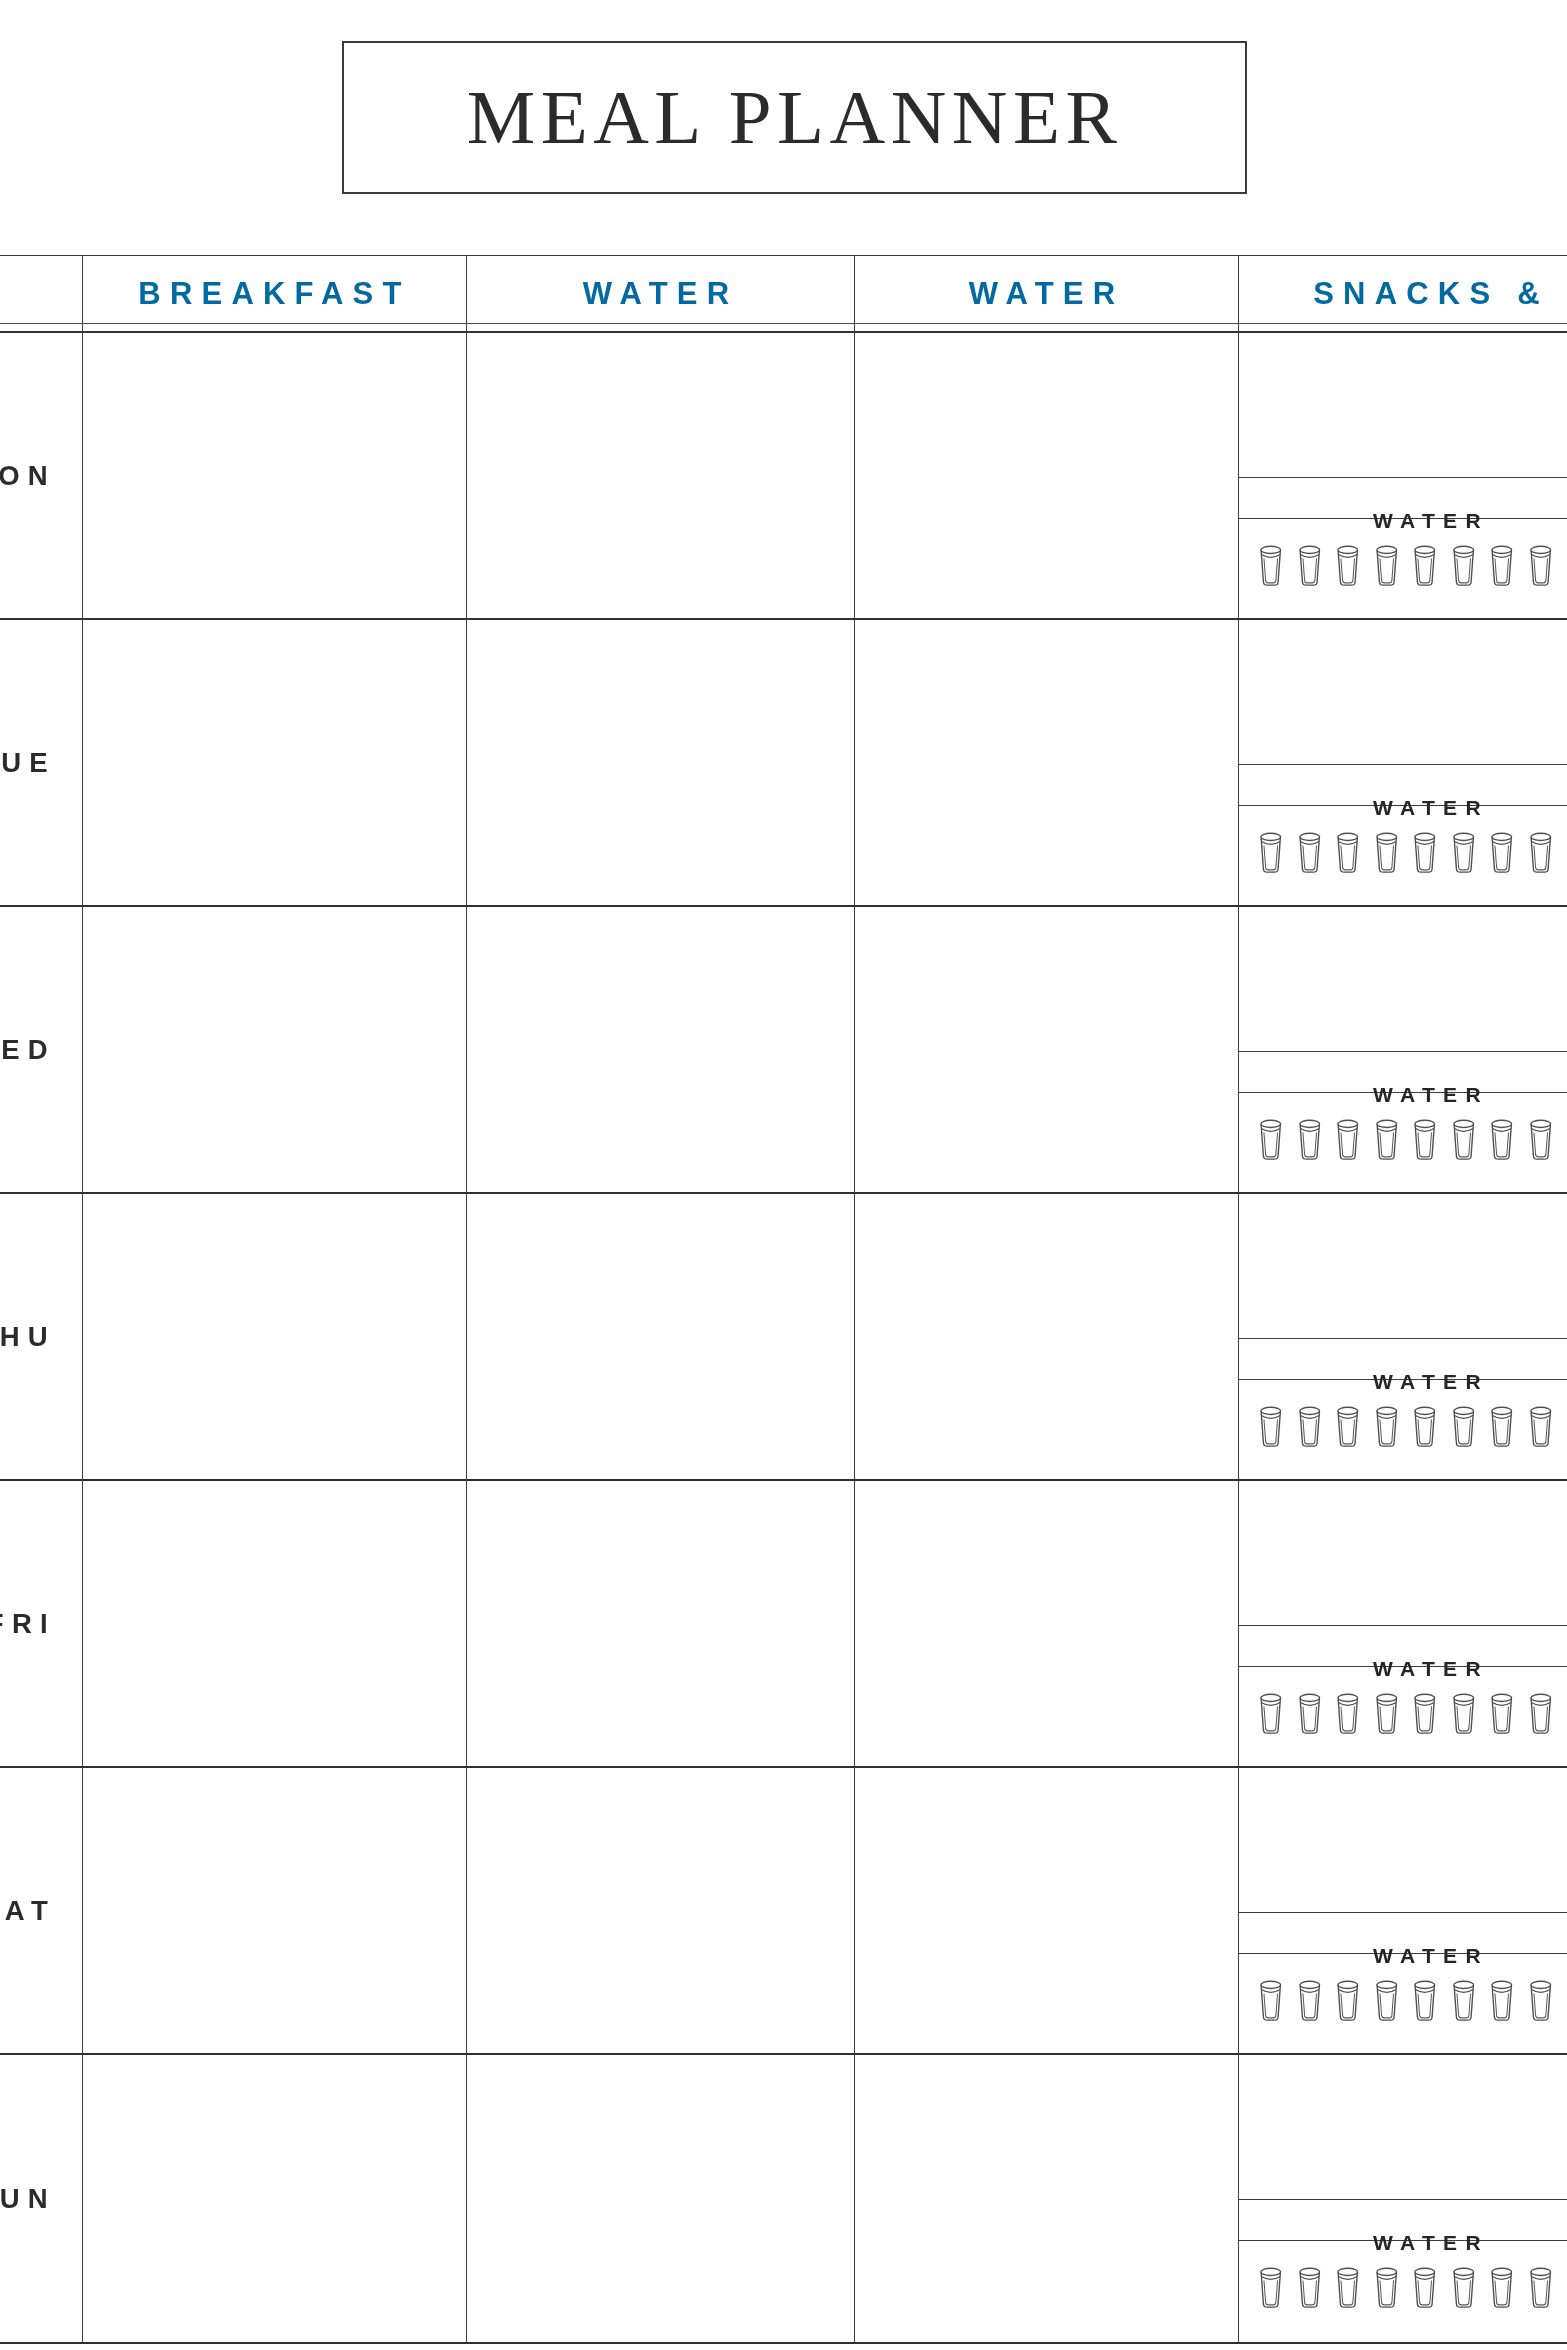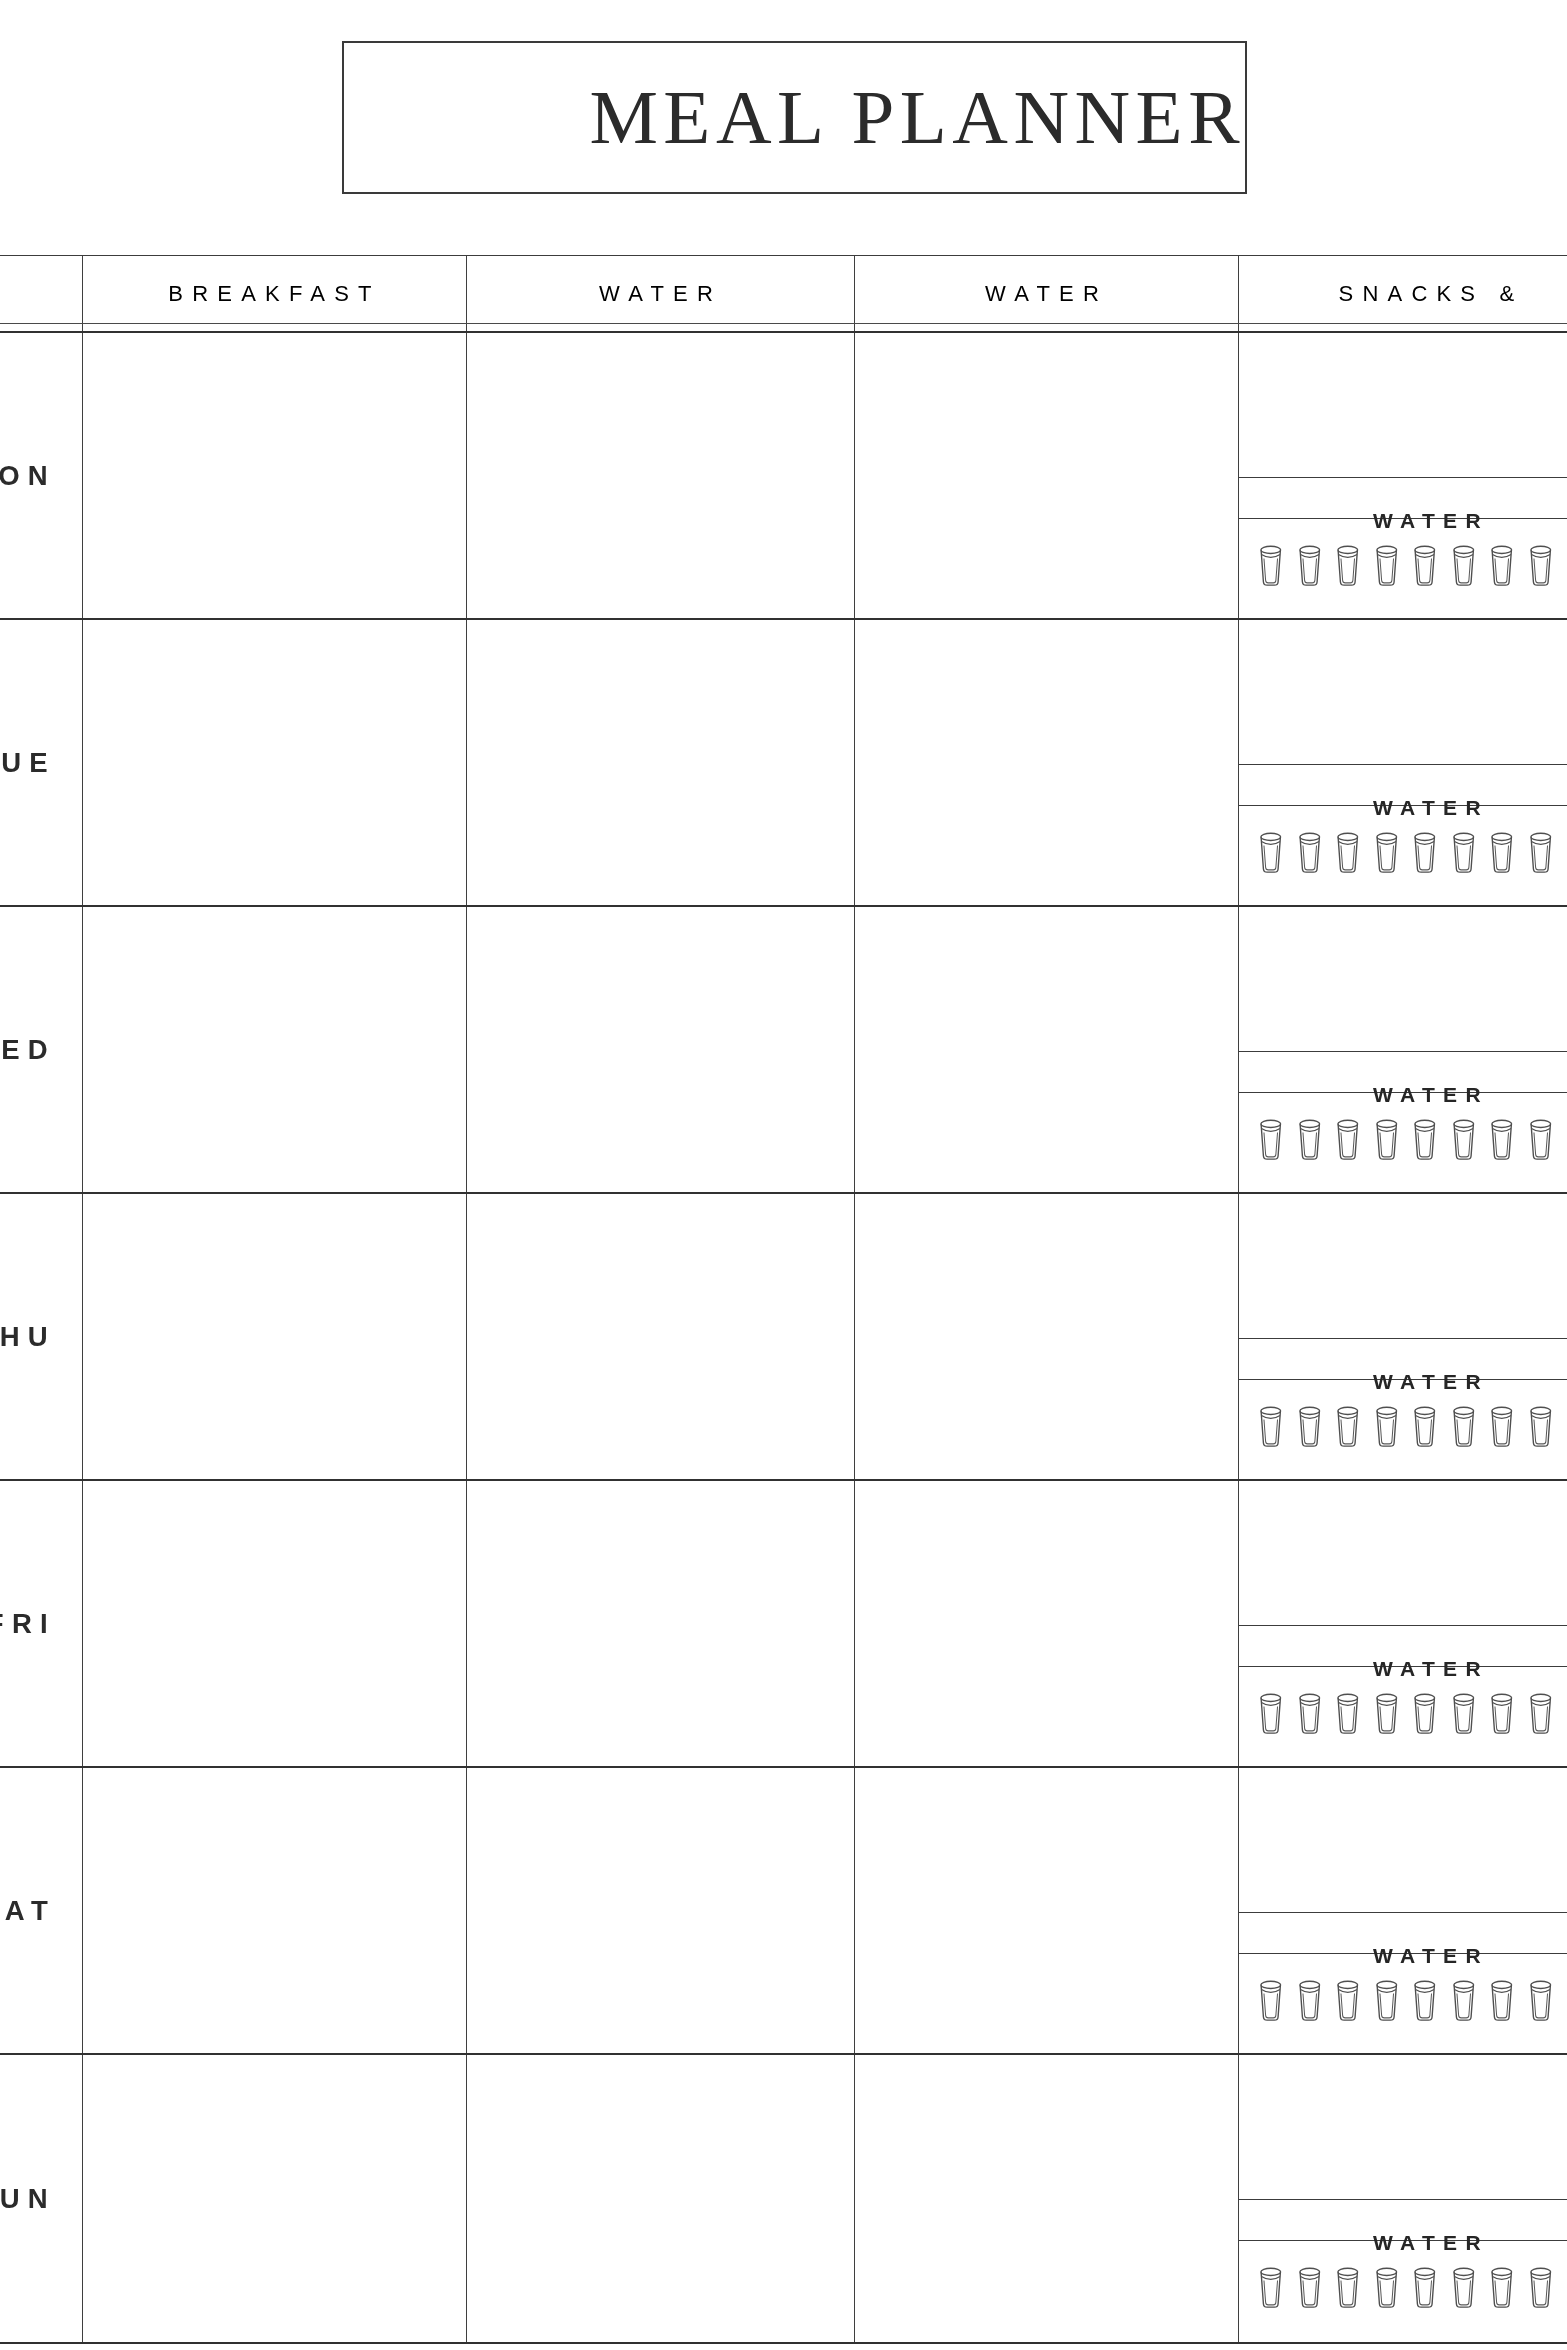--- a/index.html
+++ b/index.html
@@ -17,21 +17,21 @@
   
   .title-box {
     position: absolute;
     left: 342px;
     top: 41px;
     width: 905px;
     height: 153px;
     border: 2.8px solid #3a3a3a;
     display: flex;
     align-items: center;
-    justify-content: flex-end;
+    justify-content: center;
   }
   .title-box h1 {
     font-family: "Liberation Serif", serif;
     font-weight: 400;
     font-size: 77px;
     letter-spacing: 5.5px;
     color: #2b2b2b;
     white-space: nowrap;
   }
 
@@ -60,24 +60,24 @@
   .hrow::after {              
     content: "";
     position: absolute;
     left: 0; right: 0; bottom: 7.3px;
     border-top: 1.4px solid #4a4a4a;
   }
   .hcell {
     display: flex;
     align-items: center;
     justify-content: center;
-    font-size: 22px;
-    font-weight: 400;
+    font-size: 31px;
+    font-weight: 700;
     letter-spacing: 9.2px;
-    color: #000000;
+    color: #0369a1;
     white-space: nowrap;
   }
 
   
   .row { height: 287px; border-bottom: 2.8px solid #313131; }
   .row:last-child { border-bottom: none; }
 
   .day-cell {
     display: flex;
     align-items: center;

